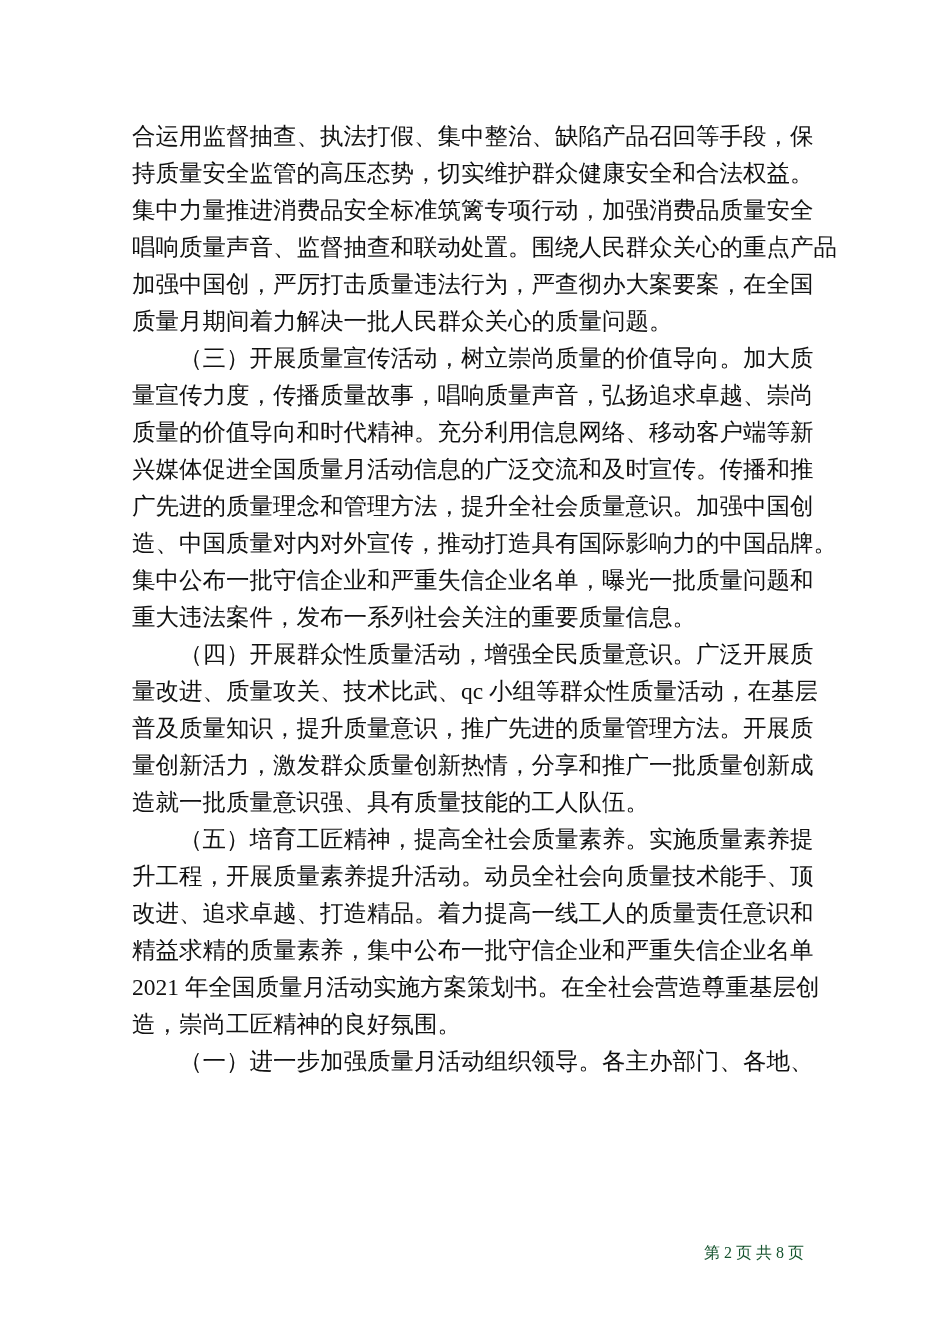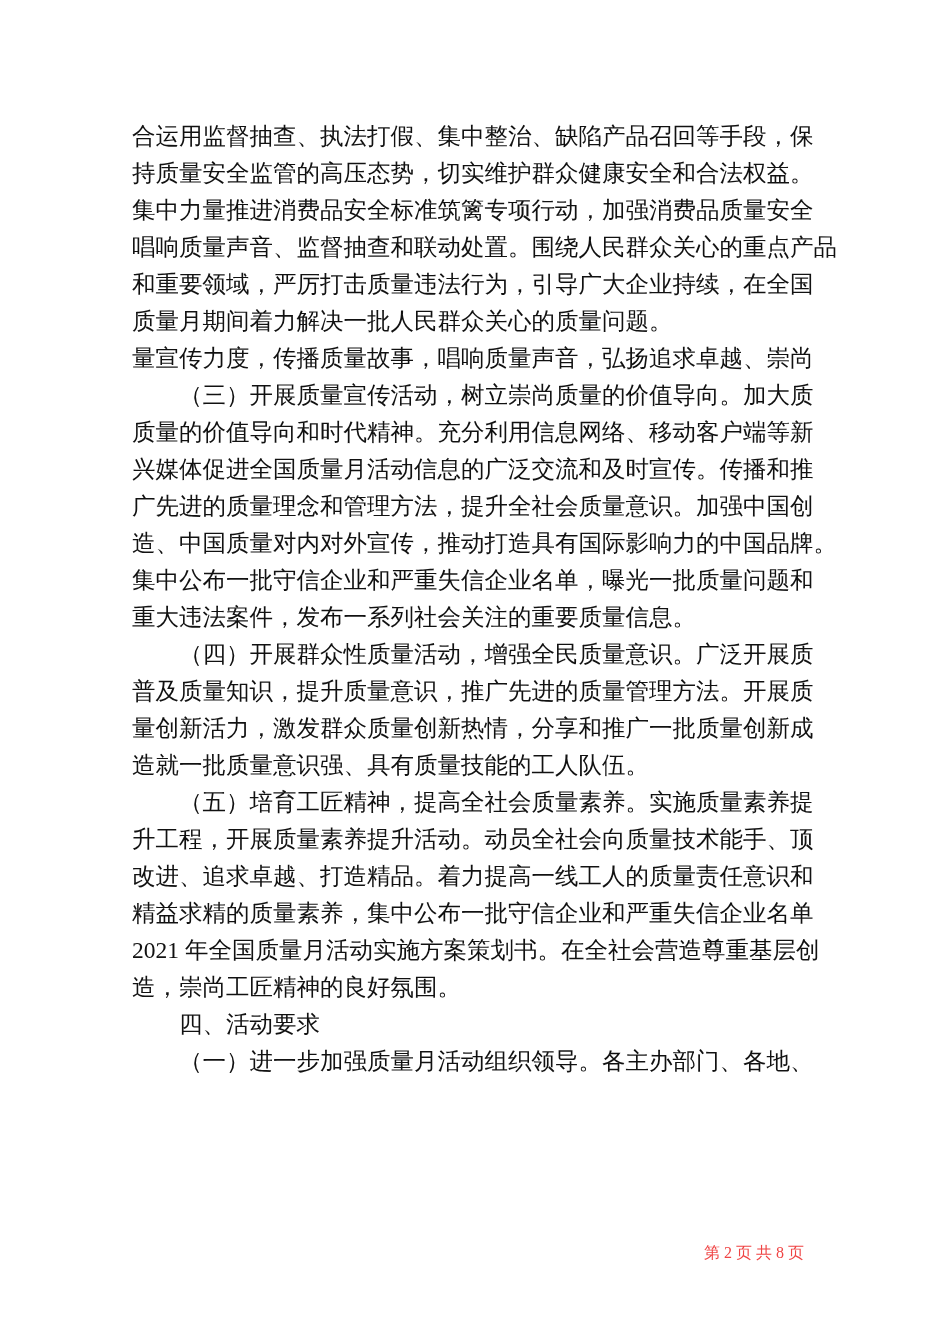--- a/index.html
+++ b/index.html
@@ -34,52 +34,52 @@
   }
   .page-footer {
     position: absolute;
     left: 132px;
     top: 1243px;
     width: 684px;
     box-sizing: border-box;
     padding-right: 12px;
     text-align: right;
     font-size: 16px;
-    color: #ef4444;
+    color: #14532d;
   }
 </style>
 </head>
 <body>
 
 <div class="page">
 
   <div class="text-block">
       <div class="line">合运用监督抽查、执法打假、集中整治、缺陷产品召回等手段，保</div>
       <div class="line">持质量安全监管的高压态势，切实维护群众健康安全和合法权益。</div>
       <div class="line">集中力量推进消费品安全标准筑篱专项行动，加强消费品质量安全</div>
       <div class="line">唱响质量声音、监督抽查和联动处置。围绕人民群众关心的重点产品</div>
-      <div class="line">和重要领域，严厉打击质量违法行为，引导广大企业持续，在全国</div>
+      <div class="line">加强中国创，严厉打击质量违法行为，严查彻办大案要案，在全国</div>
       <div class="line">质量月期间着力解决一批人民群众关心的质量问题。</div>
+      <div class="line indent">（三）开展质量宣传活动，树立崇尚质量的价值导向。加大质</div>
       <div class="line">量宣传力度，传播质量故事，唱响质量声音，弘扬追求卓越、崇尚</div>
-      <div class="line indent">（三）开展质量宣传活动，树立崇尚质量的价值导向。加大质</div>
       <div class="line">质量的价值导向和时代精神。充分利用信息网络、移动客户端等新</div>
       <div class="line">兴媒体促进全国质量月活动信息的广泛交流和及时宣传。传播和推</div>
       <div class="line">广先进的质量理念和管理方法，提升全社会质量意识。加强中国创</div>
       <div class="line">造、中国质量对内对外宣传，推动打造具有国际影响力的中国品牌。</div>
       <div class="line">集中公布一批守信企业和严重失信企业名单，曝光一批质量问题和</div>
       <div class="line">重大违法案件，发布一系列社会关注的重要质量信息。</div>
       <div class="line indent">（四）开展群众性质量活动，增强全民质量意识。广泛开展质</div>
+      <div class="line">量改进、质量攻关、技术比武、qc 小组等群众性质量活动，在基层</div>
       <div class="line">普及质量知识，提升质量意识，推广先进的质量管理方法。开展质</div>
       <div class="line">量创新活力，激发群众质量创新热情，分享和推广一批质量创新成</div>
       <div class="line">造就一批质量意识强、具有质量技能的工人队伍。</div>
       <div class="line indent">（五）培育工匠精神，提高全社会质量素养。实施质量素养提</div>
       <div class="line">升工程，开展质量素养提升活动。动员全社会向质量技术能手、顶</div>
       <div class="line">改进、追求卓越、打造精品。着力提高一线工人的质量责任意识和</div>
       <div class="line">精益求精的质量素养，集中公布一批守信企业和严重失信企业名单</div>
       <div class="line">2021 年全国质量月活动实施方案策划书。在全社会营造尊重基层创</div>
       <div class="line">造，崇尚工匠精神的良好氛围。</div>
-      <div class="line indent">四、活动要求</div>
       <div class="line indent">（一）进一步加强质量月活动组织领导。各主办部门、各地、</div>
     </div>
 
   <div class="page-footer">第 2 页 共 8 页</div>
 
 </div>
 
 </body></html>

